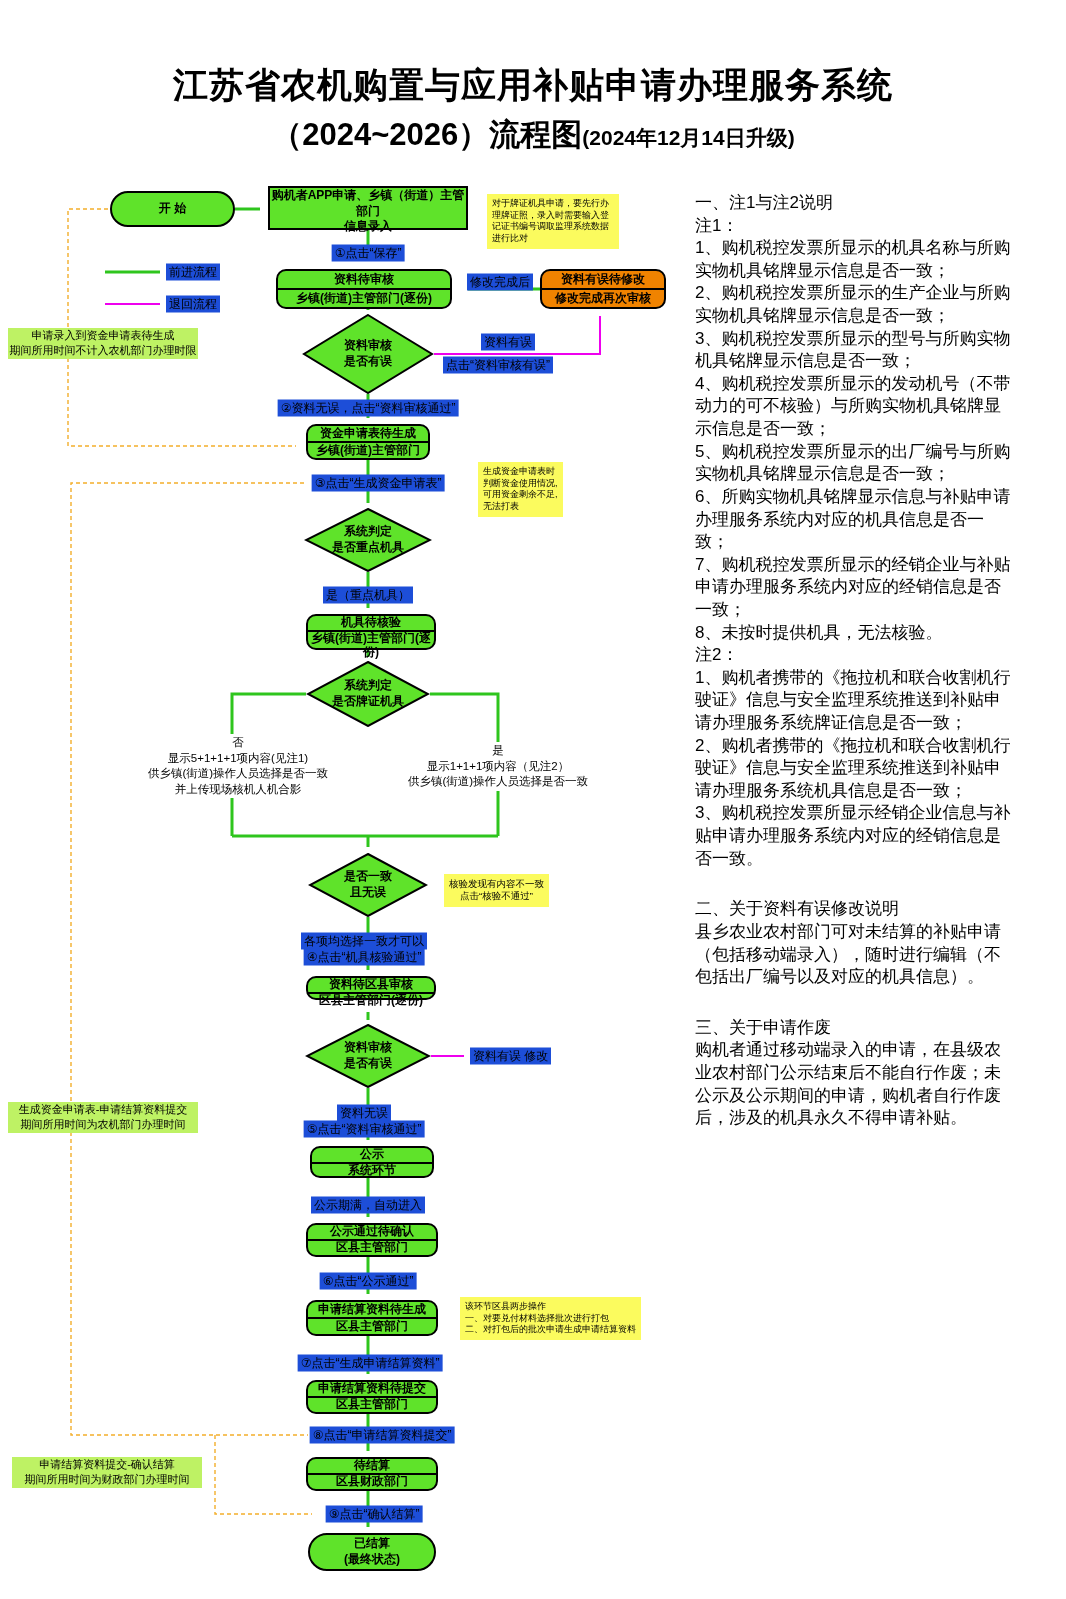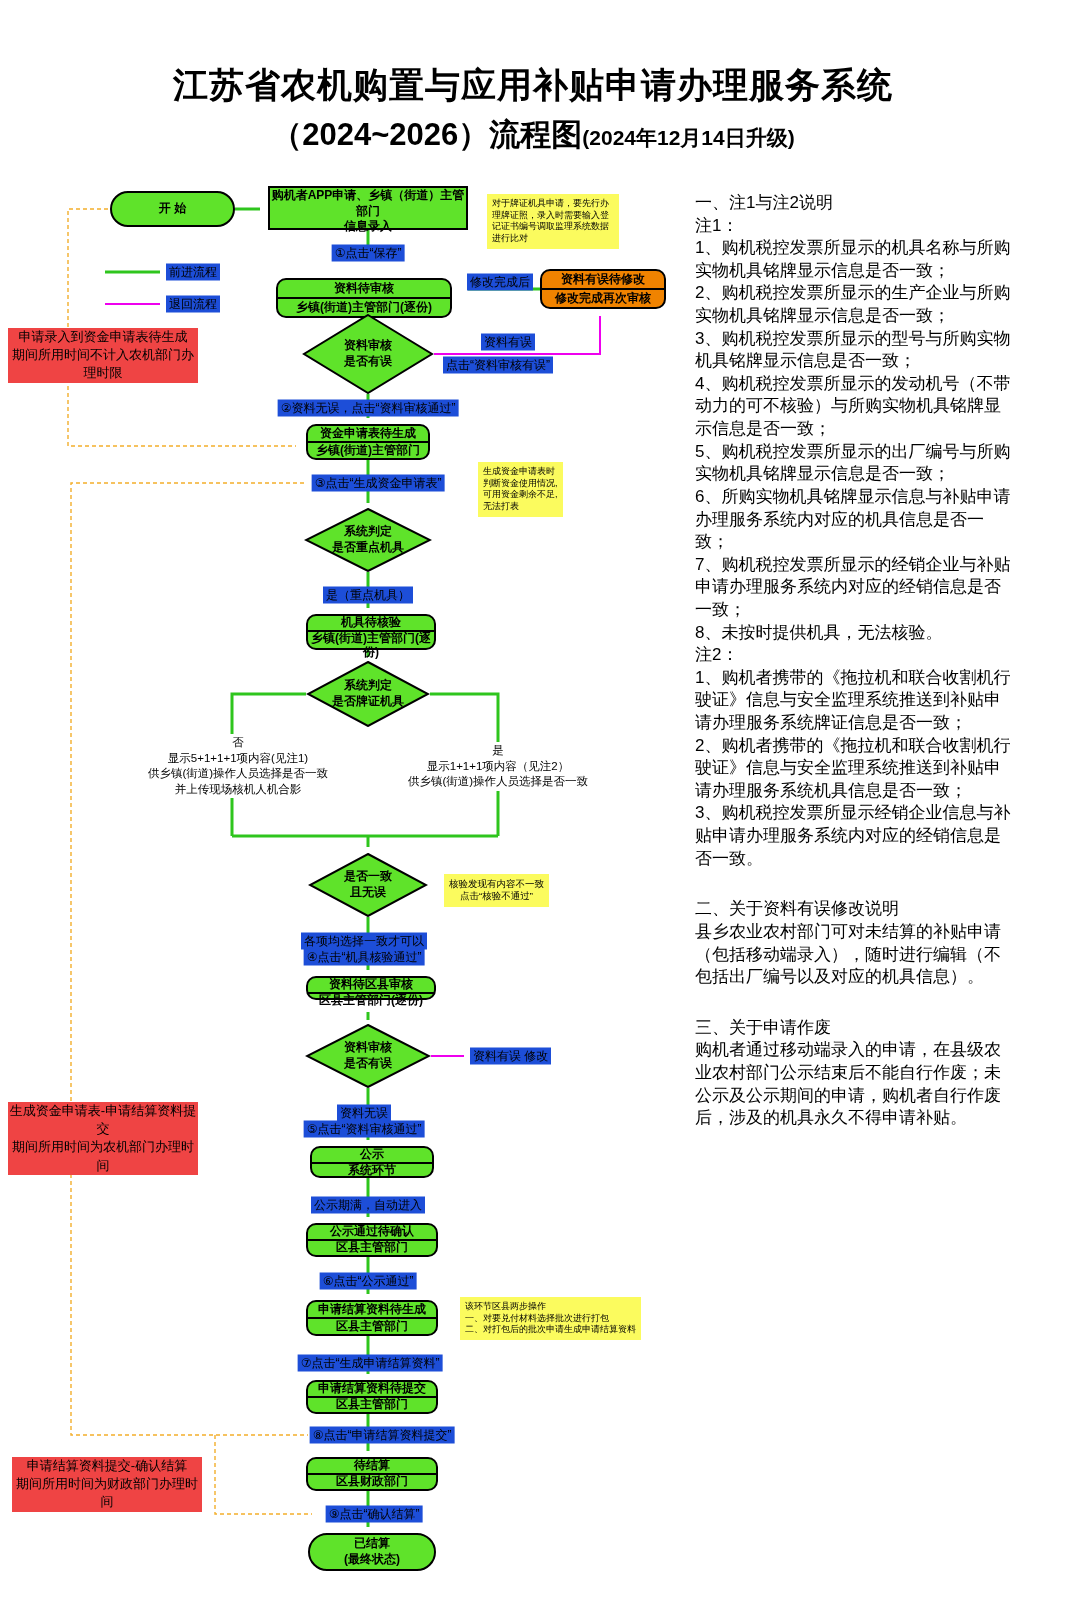--- a/index.html
+++ b/index.html
@@ -37,21 +37,21 @@
   .diamond polygon{fill:var(--node-green);stroke:#000;stroke-width:2;}
   .diamond .dtext{position:relative;line-height:1.3;z-index:1;}
   .lbl{position:absolute;z-index:3;transform:translate(-50%,-50%);white-space:nowrap;
        font-size:12px;background:#1d4ed8;padding:0 3px;text-align:center;}
   .lbl.la{transform:translateY(-50%);}
   .note{position:absolute;z-index:3;background:var(--note-yellow);font-size:9px;line-height:1.3;
         padding:4px 5px;text-align:left;}
   .note.center{text-align:center;font-size:9.5px;}
   .branch{position:absolute;z-index:3;transform:translateX(-50%);font-size:11.5px;line-height:1.35;
           text-align:center;background:#fff;white-space:nowrap;padding:1px 3px;}
-  .tnote{position:absolute;z-index:3;width:190px;text-align:center;font-size:13px;line-height:1.4;background:#ef4444;}
+  .tnote{position:absolute;z-index:3;width:190px;text-align:center;font-size:11px;line-height:1.4;background:#bef264;}
   .panel{position:absolute;left:695px;top:176px;width:322px;z-index:2;font-size:17px;line-height:1.33;}
   .panel p{margin:0;}
   .panel p.gap{margin-top:28px;}
 </style>
 </head>
 <body>
 
 <div class="canvas">
 
   <div class="title">江苏省农机购置与应用补贴申请办理服务系统</div>
@@ -110,21 +110,21 @@
     <div class="cell">
       <div>购机者APP申请、乡镇（街道）主管部门</div>
       <div>信息录入</div>
     </div>
   </div>
 
   <div class="note" style="left:487px;top:178px;width:122px">对于牌证机具申请，要先行办理牌证照，录入时需要输入登记证书编号调取监理系统数据进行比对</div>
 
   <div class="lbl" style="left:368px;top:237px">①点击“保存”</div>
 
-  <div class="node split" style="left:276px;top:262px;width:176px;height:40px">
+  <div class="node split" style="left:276px;top:253px;width:176px;height:40px">
     <div class="row">资料待审核</div>
     <div class="row">乡镇(街道)主管部门(逐份)</div>
   </div>
 
   <div class="node split orangebox" style="left:540px;top:253px;width:126px;height:40px">
     <div class="row">资料有误待修改</div>
     <div class="row">修改完成再次审核</div>
   </div>
 
   <div class="lbl" style="left:500px;top:266px">修改完成后</div>

